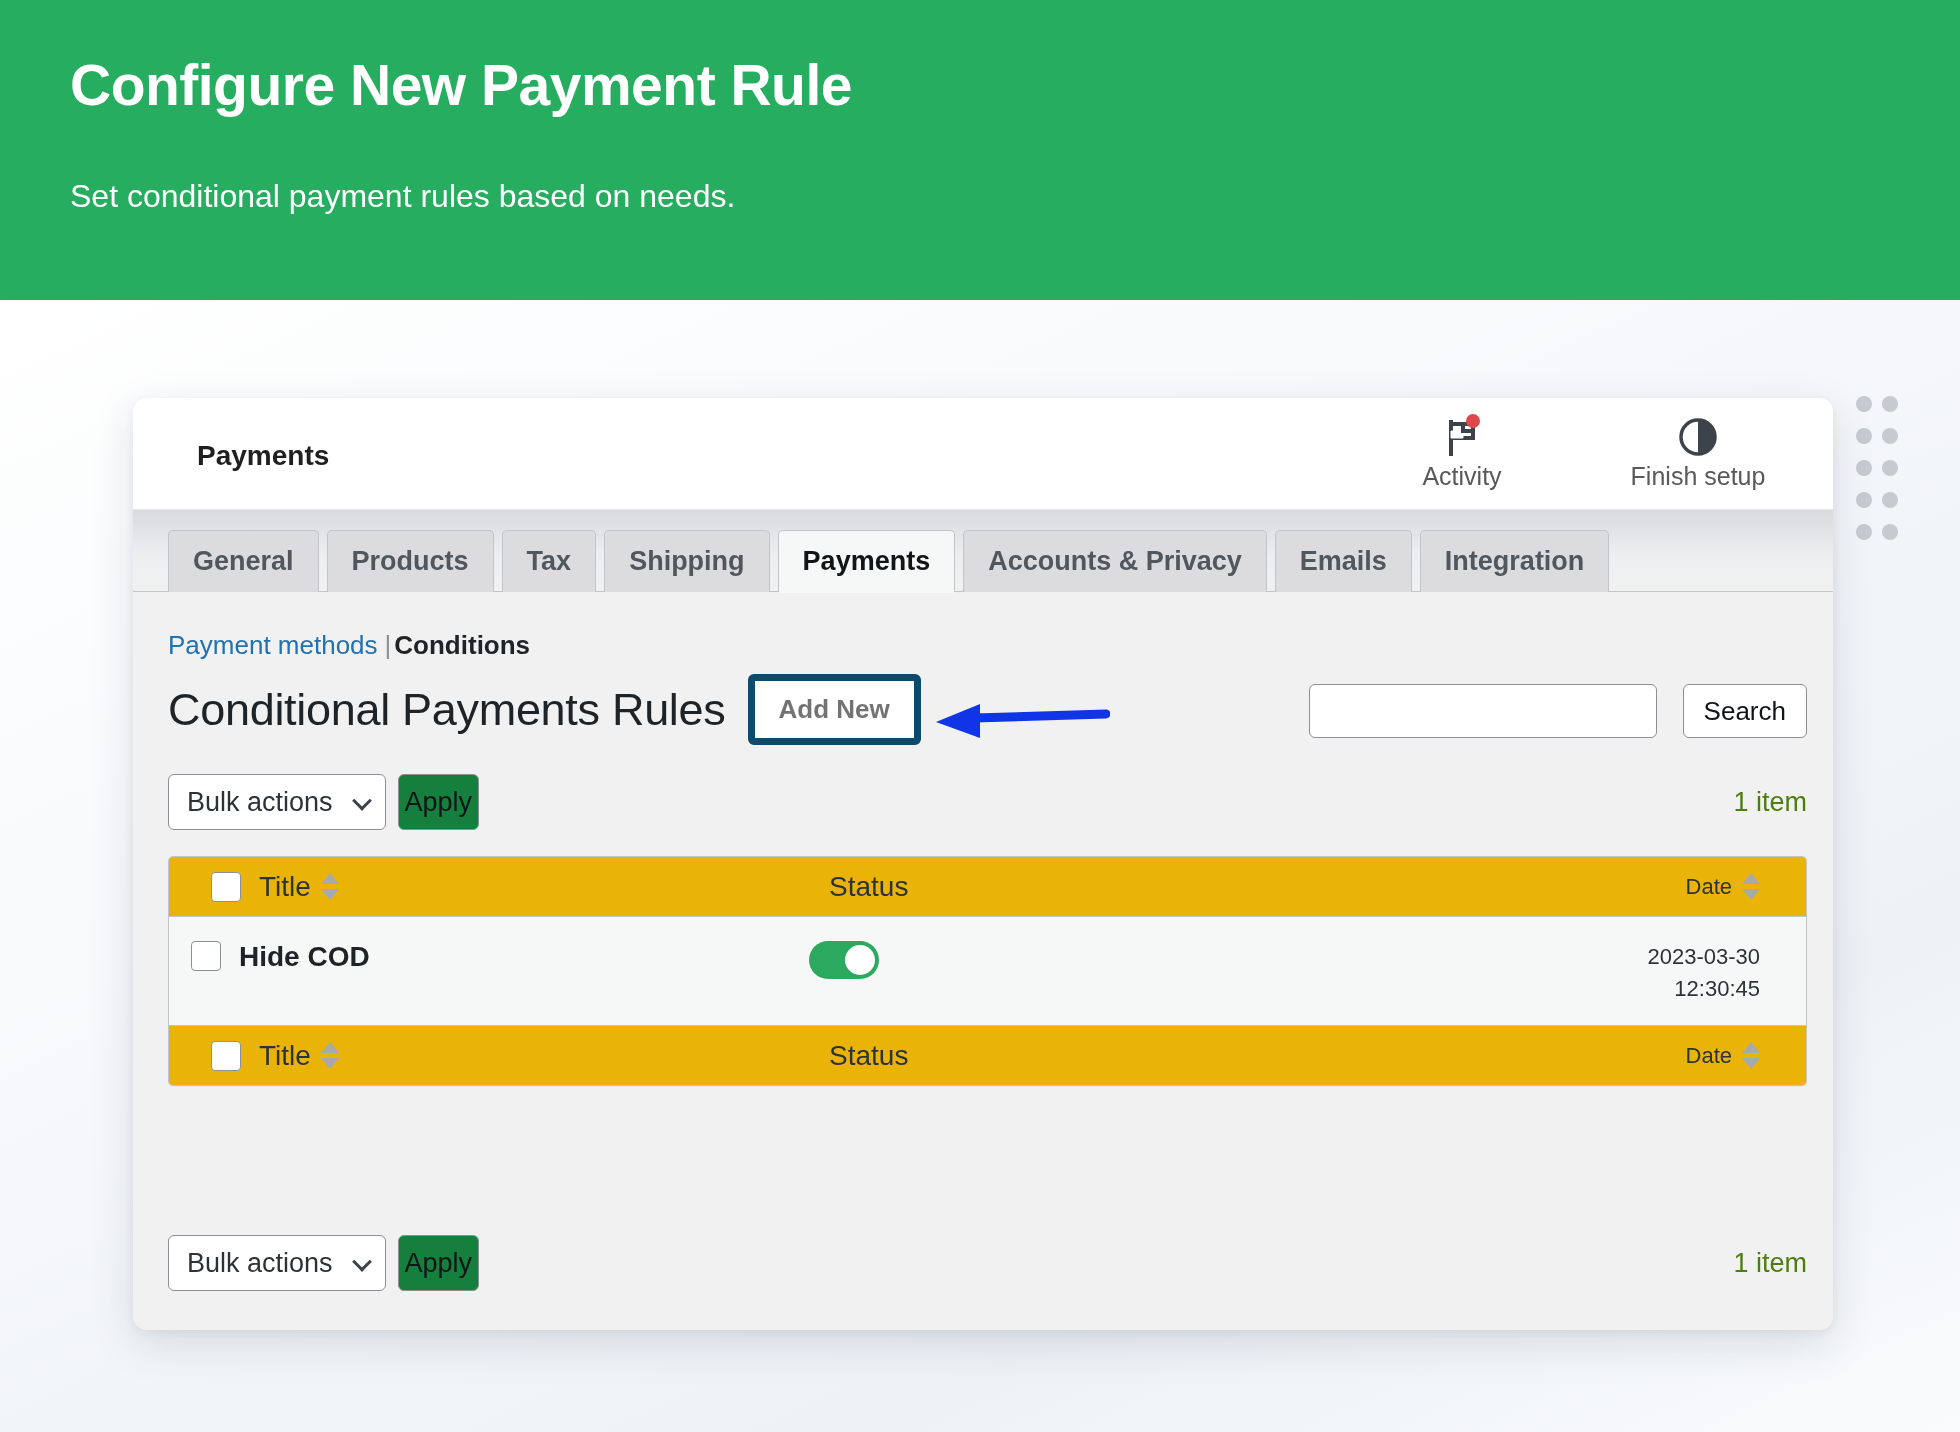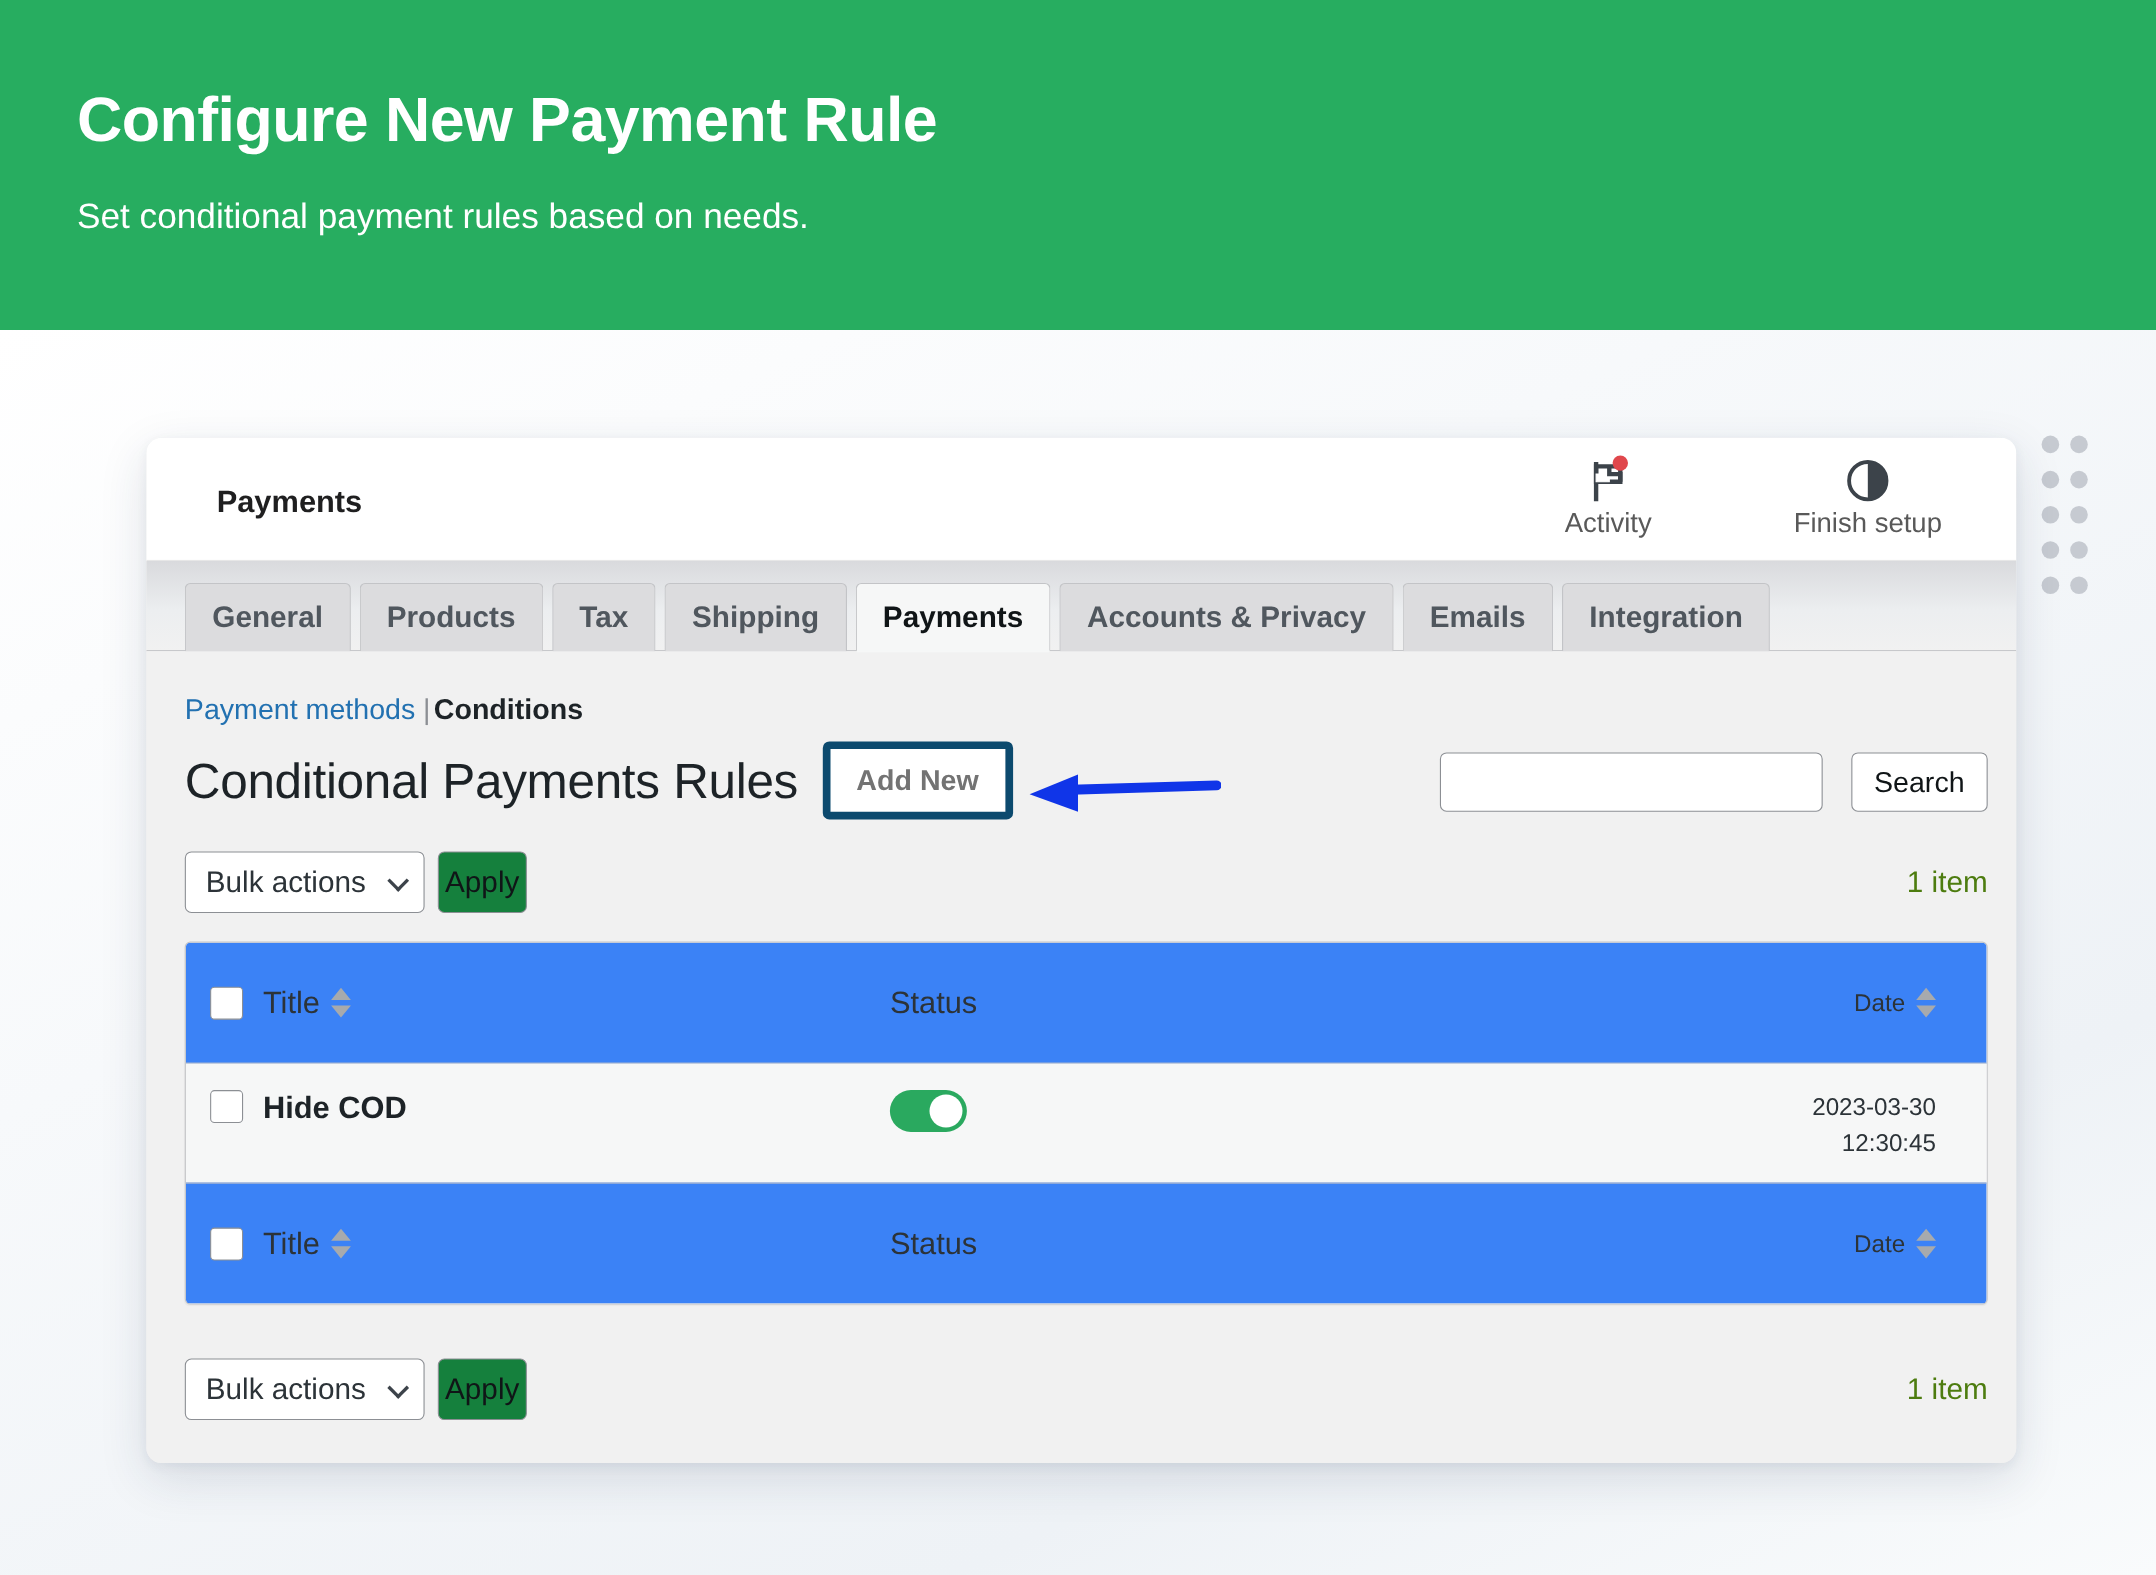--- a/index.html
+++ b/index.html
@@ -20,21 +20,21 @@
   .hero {
     position: absolute;
     left: 0; top: 0;
     width: 1960px;
     height: 300px;
     background: #27ad60;
   }
   .hero-title {
     position: absolute;
     left: 70px;
-    top: 76px;
+    top: 52px;
     font-size: 57px;
     font-weight: bold;
     color: #ffffff;
     letter-spacing: -0.5px;
   }
   .hero-sub {
     position: absolute;
     left: 70px;
     top: 178px;
     font-size: 32px;
@@ -334,22 +334,23 @@
     border-radius: 5px;
     box-shadow: 0 1px 1px rgba(0,0,0,0.04);
     overflow: hidden;
   }
   .trow {
     display: flex;
     align-items: center;
     position: relative;
   }
   .trow.head, .trow.foot {
-    height: 110px;
-    background: #3b82f6;
+    height: 60px;
+    background: #eab308;
+    padding-left: 20px;
   }
   .trow.head { border-bottom: 1px solid #c3c4c7; }
   .trow.foot { border-top: 1px solid #c3c4c7; }
   .trow.data {
     height: 108px;
     background: #f6f7f7;
     align-items: flex-start;
     padding-top: 24px;
   }
 

